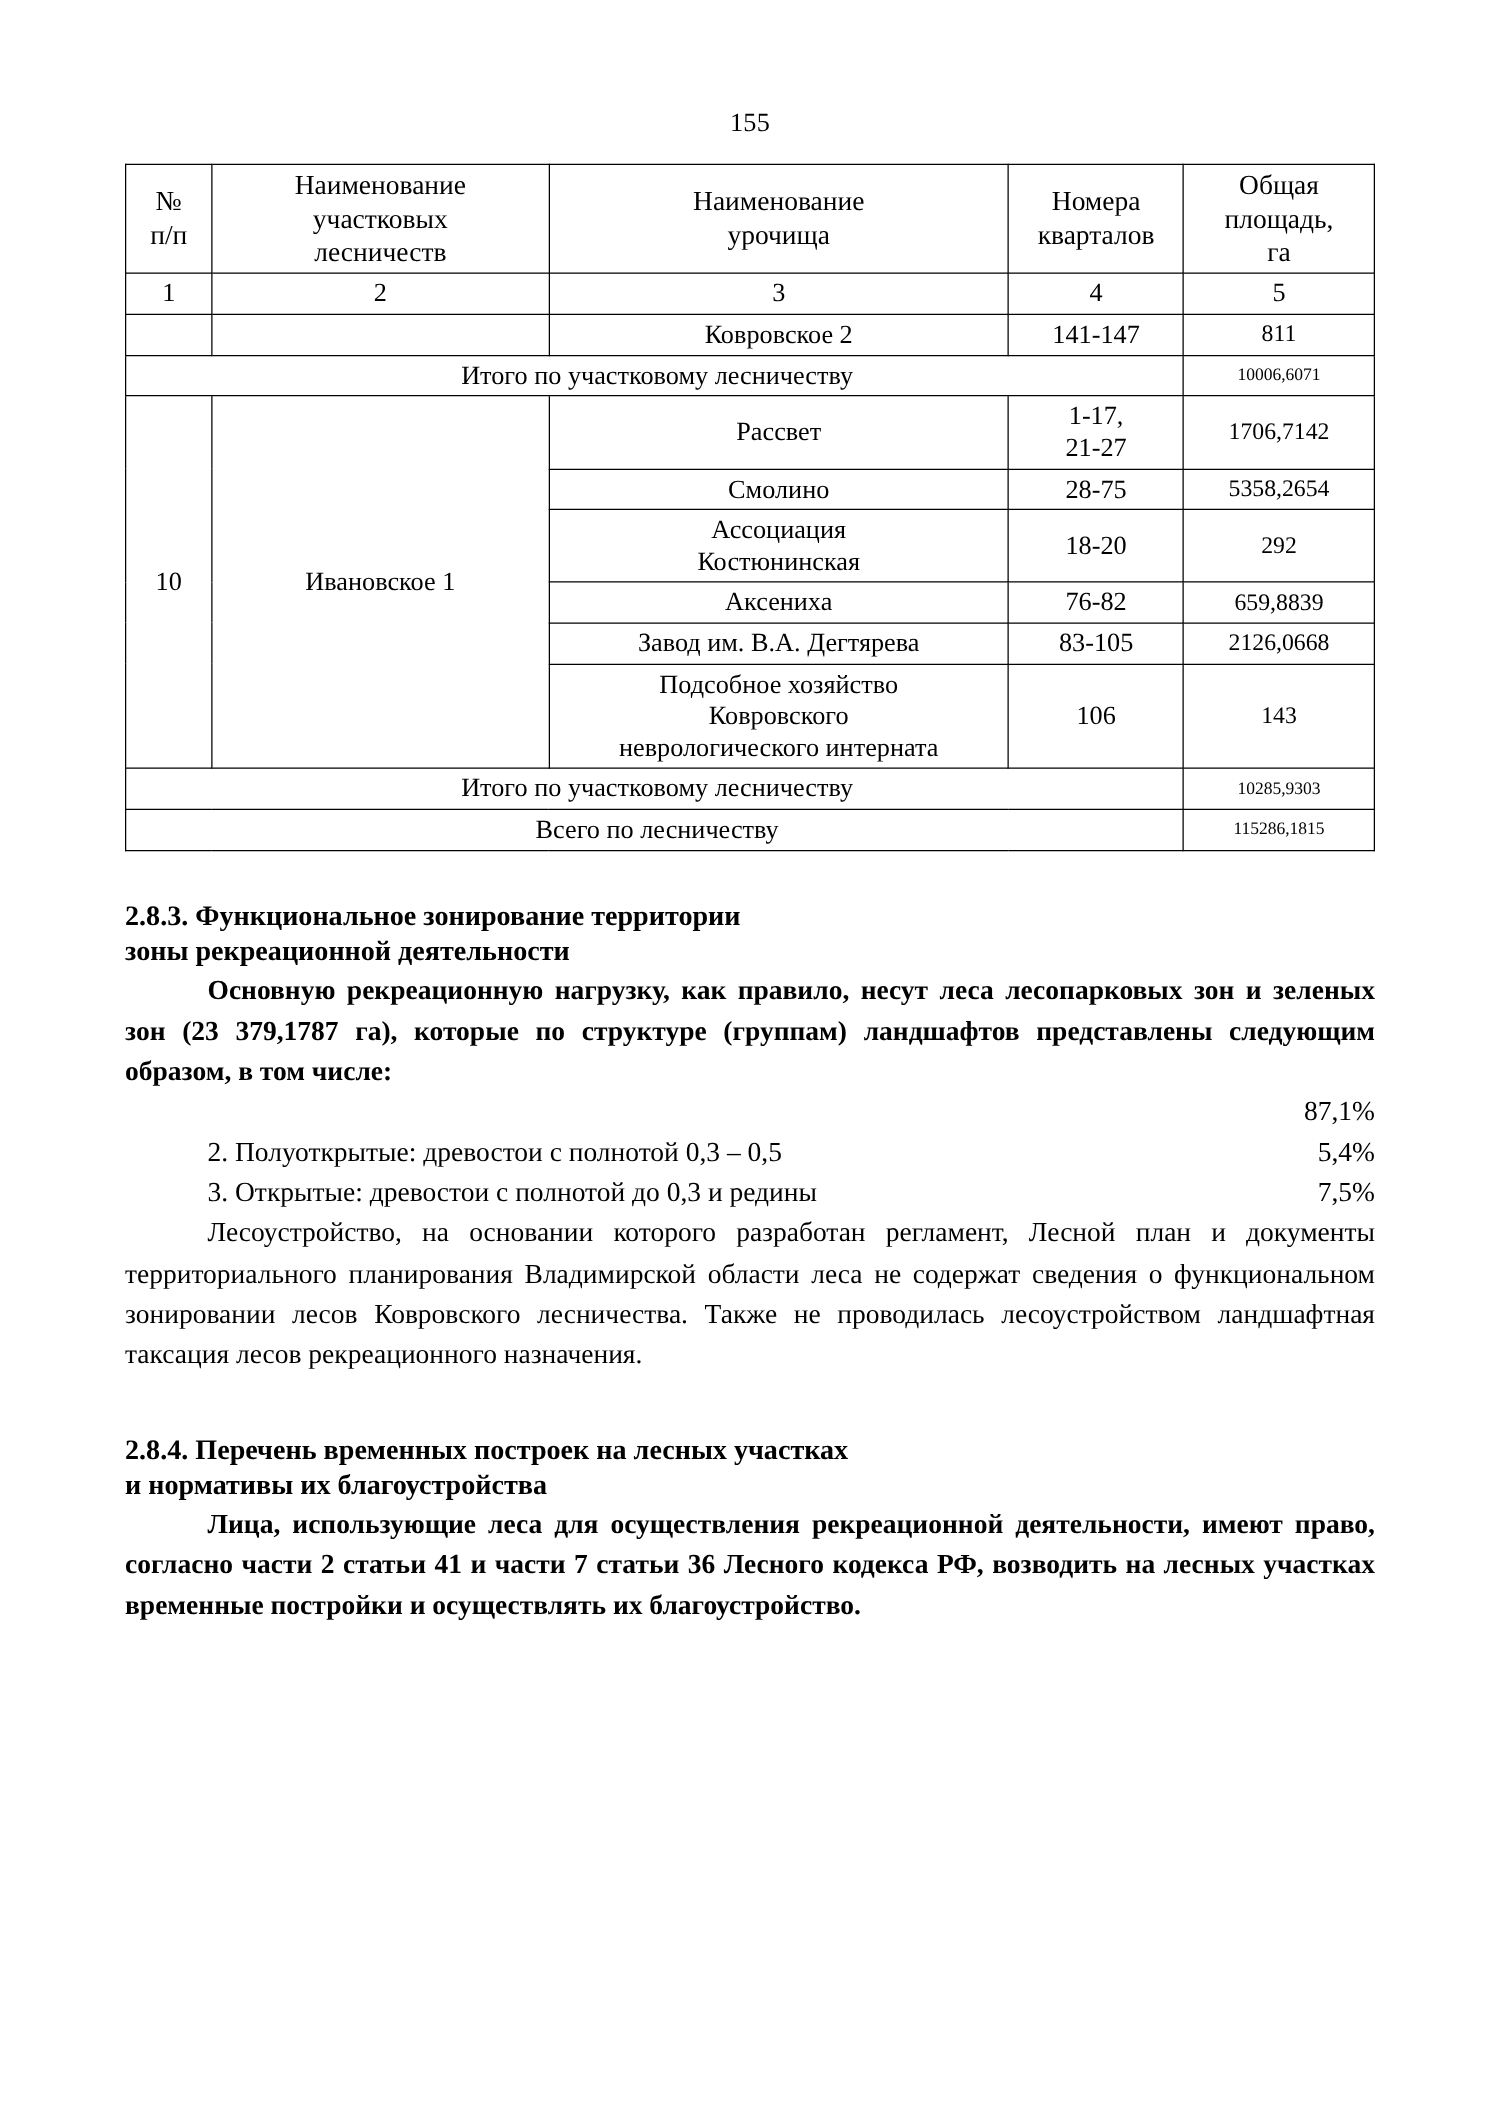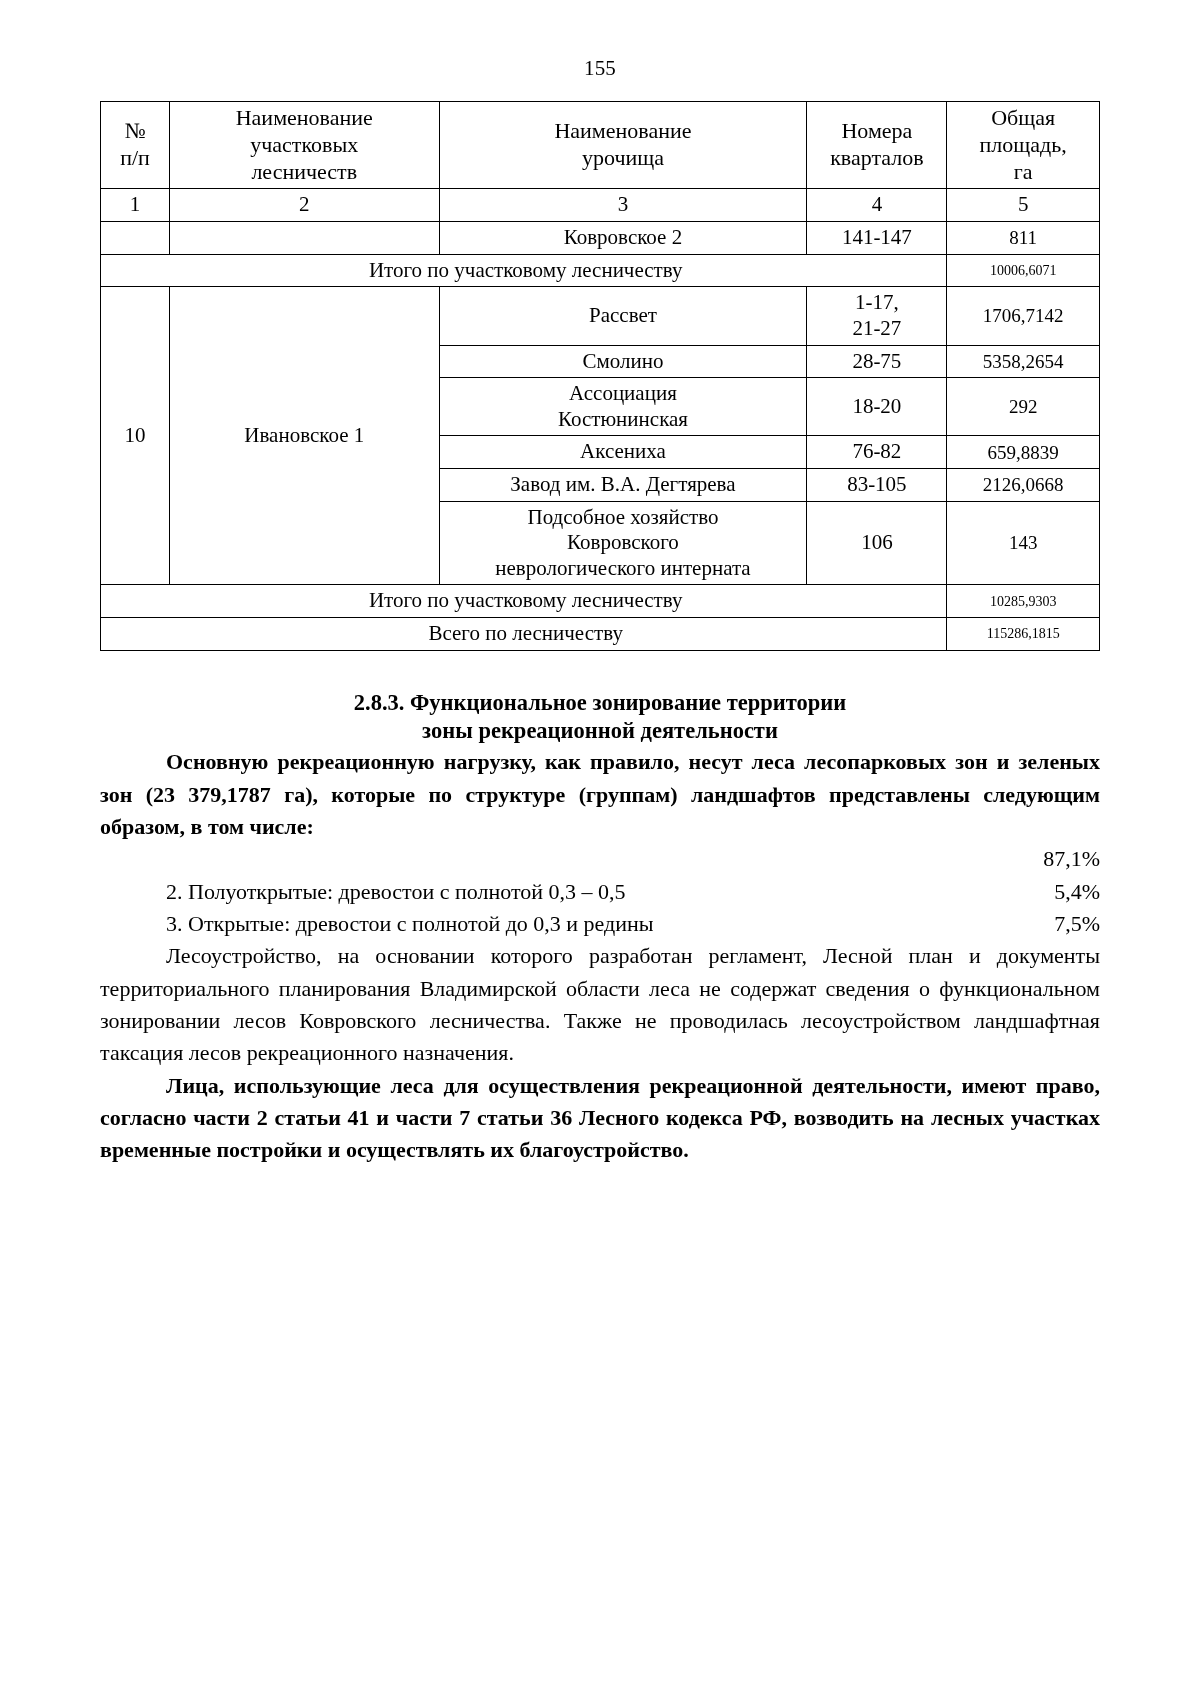--- a/index.html
+++ b/index.html
@@ -12,21 +12,21 @@
     height: 1697px;
     font-family: "Liberation Serif", "DejaVu Serif", serif;
     color: #000000;
     -webkit-font-smoothing: antialiased;
   }
   .page {
     position: relative;
     width: 1200px;
     height: 1304px;
     box-sizing: border-box;
-    padding: 58px 100px 0 100px;
+    padding: 88px 100px 0 100px;
   }
   .page-number {
     text-align: center;
     font-size: 21px;
     line-height: 1;
     margin: 0 0 22px 0;
     letter-spacing: 0.2px;
   }
 
   
@@ -63,21 +63,20 @@
     font-size: 21px;
     border-radius: 14px;
   }
   .total-val { font-size: 14px; }
 
   
   h2.section {
     font-family: "Liberation Serif", "DejaVu Serif", serif;
     font-weight: bold;
     font-size: 22.5px;
-    text-align: center;
     line-height: 1.28;
     margin: 0;
     padding: 0;
   }
   .h-block { margin-top: 38px; }
   .h-block-2 { margin-top: 46px; }
 
   
   p.body {
     font-size: 22px;
@@ -253,16 +252,20 @@
       <span class="li-pct">5,4%</span>
     </li>
     <li>
       <span class="li-text">3. Открытые: древостои с полнотой до 0,3 и редины</span>
       <span class="li-pct">7,5%</span>
     </li>
   </ol>
 
   <p class="body">Лесоустройство, на основании которого разработан регламент, Лесной план и документы территориального планирования Владимирской области леса не содержат сведения о функциональном зонировании лесов Ковровского лесничества. Также не проводилась лесоустройством ландшафтная таксация лесов рекреационного назначения.</p>
 
+  <div class="h-block-2">
+    <h2 class="section">2.8.4. Перечень временных построек на лесных участках</h2>
+    <h2 class="section">и нормативы их благоустройства</h2>
+  </div>
 
   <p class="body para-gap-lg">Лица, использующие леса для осуществления рекреационной деятельности, имеют право, согласно части 2 статьи 41 и части 7 статьи 36 Лесного кодекса РФ, возводить на лесных участках временные постройки и осуществлять их благоустройство.</p>
 
 </div>
 
 </body></html>

